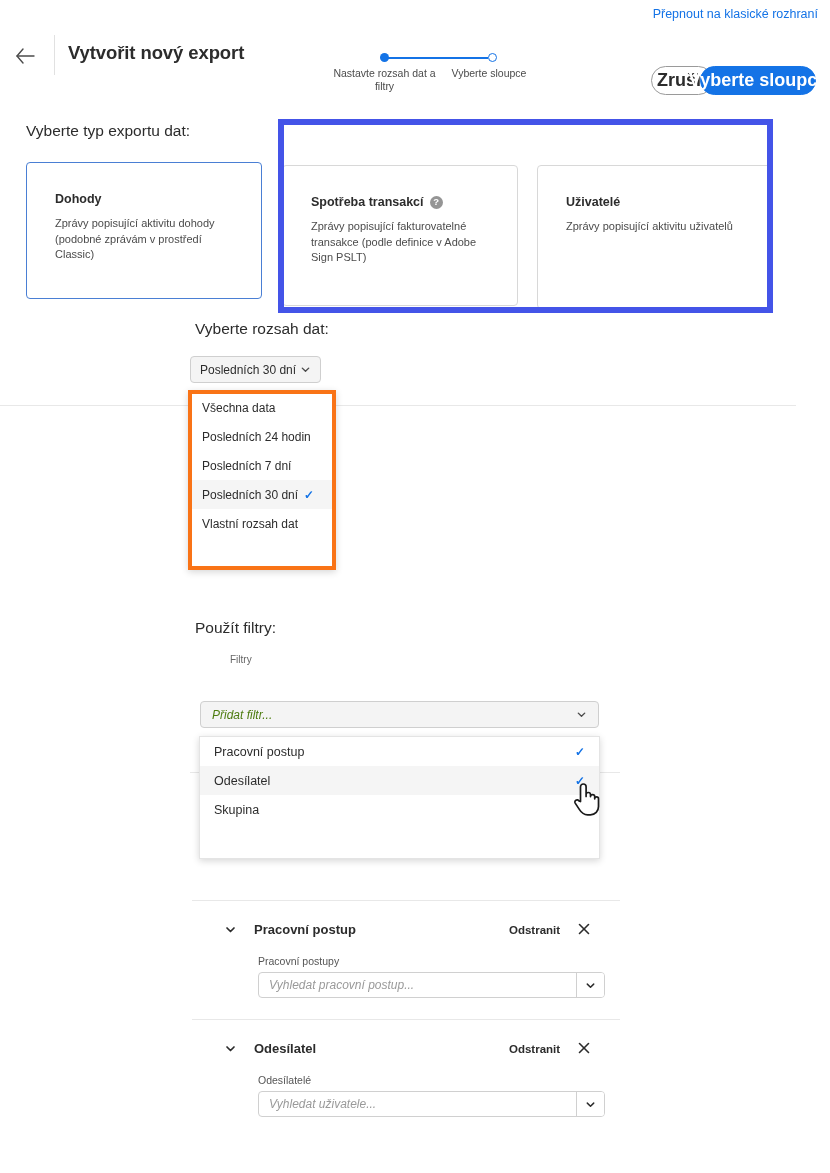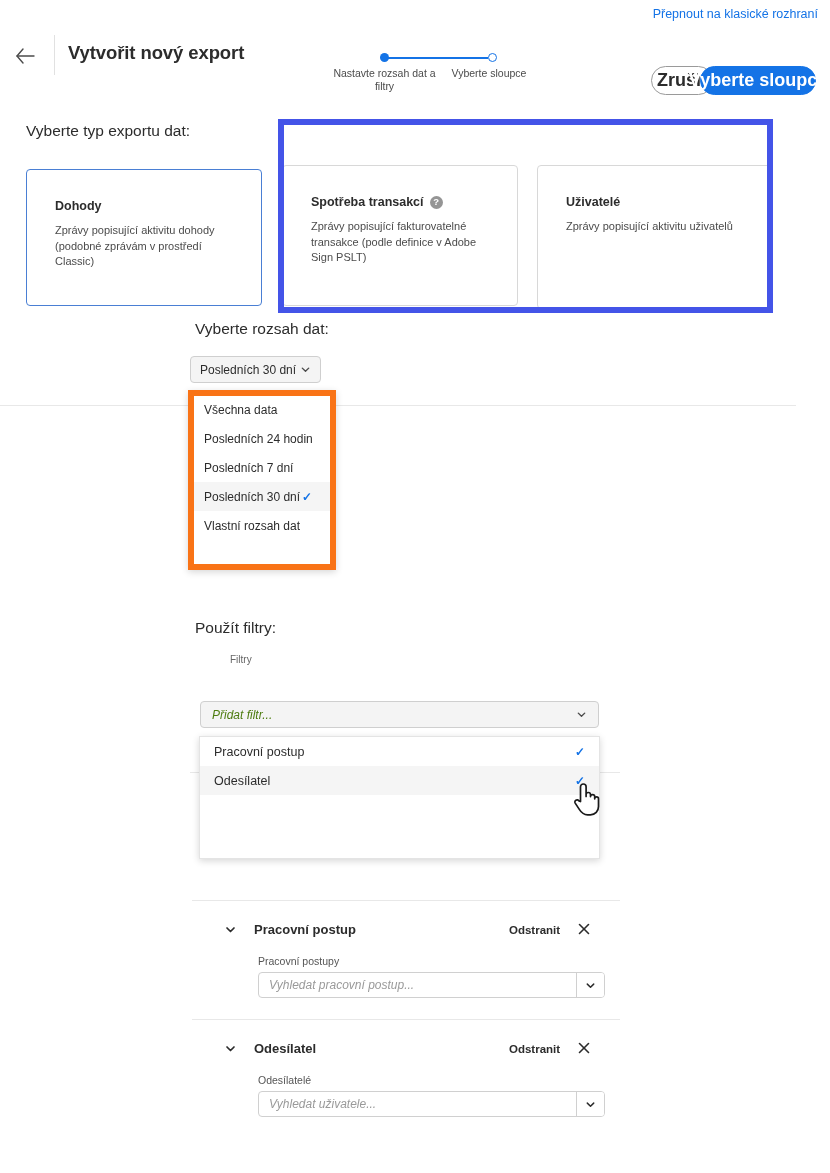--- a/index.html
+++ b/index.html
@@ -188,21 +188,21 @@
     background: #959595;
     color: #ffffff;
     font-size: 9.5px;
     font-weight: bold;
     align-items: center;
     justify-content: center;
     line-height: 1;
     cursor: pointer;
   }
 
-  #card-agreements { left: 26px;  top: 169px; width: 236px; height: 137px; }
+  #card-agreements { left: 26px;  top: 162px; width: 236px; height: 137px; }
   #card-transactions { left: 282px; top: 165px; width: 236px; height: 141px; }
   #card-users      { left: 537px; top: 165px; width: 236px; height: 144px; }
 
   .selection-outline {
     position: absolute;
     left: 278px;
     top: 119px;
     width: 495px;
     height: 194px;
     border: 6px solid #4454e8;
@@ -243,21 +243,21 @@
   .chev {
     width: 11px; height: 11px;
     flex: none;
     color: #4b4b4b;
   }
   .chev svg { display:block; }
 
   .menu {
     position: absolute;
     background: #ffffff;
-    border: 6px solid #f97316;
+    border: 4px solid #f97316;
     box-shadow: 0 2px 7px rgba(0,0,0,0.16);
     box-sizing: border-box;
     z-index: 20;
   }
   #menu-daterange { left: 188px; top: 390px; width: 148px; height: 180px; }
   .menu-item {
     position: relative;
     height: 28.8px;
     display: flex;
     align-items: center;
@@ -523,20 +523,23 @@
 
 <div class="menu" id="menu-filters">
   <div class="menu-item">
     <span>Pracovní postup</span>
     <span class="check">✓</span>
   </div>
   <div class="menu-item active">
     <span>Odesílatel</span>
     <span class="check">✓</span>
   </div>
+  <div class="menu-item">
+    <span>Skupina</span>
+  </div>
 </div>
 
 <div class="cursor">
   <svg viewBox="0 0 30 36" width="30" height="36">
     <path d="M10.5 20.5 L10.5 5.8 C10.5 4.2 11.8 3 13.3 3 C14.9 3 16.1 4.2 16.1 5.8 L16.1 15.5
              L16.1 13.6 C16.1 12.4 17.1 11.5 18.3 11.5 C19.5 11.5 20.5 12.4 20.5 13.6 L20.5 15.6
              C20.5 14.5 21.4 13.6 22.6 13.6 C23.8 13.6 24.7 14.5 24.7 15.6 L24.7 17.8
              C24.7 16.8 25.6 15.9 26.6 15.9 C27.7 15.9 28.5 16.8 28.5 17.8 L28.5 25.5
              C28.5 30.3 25.2 33.8 20.4 33.8 L17.6 33.8 C13.6 33.8 11.4 31.8 9.3 28.4
              L5.2 22.1 C4.6 21.1 4.9 19.8 5.9 19.2 C6.9 18.6 8.3 18.9 8.9 19.9 Z" fill="#ffffff" stroke="#1a1a1a" stroke-width="1.7" stroke-linejoin="round"></path>

